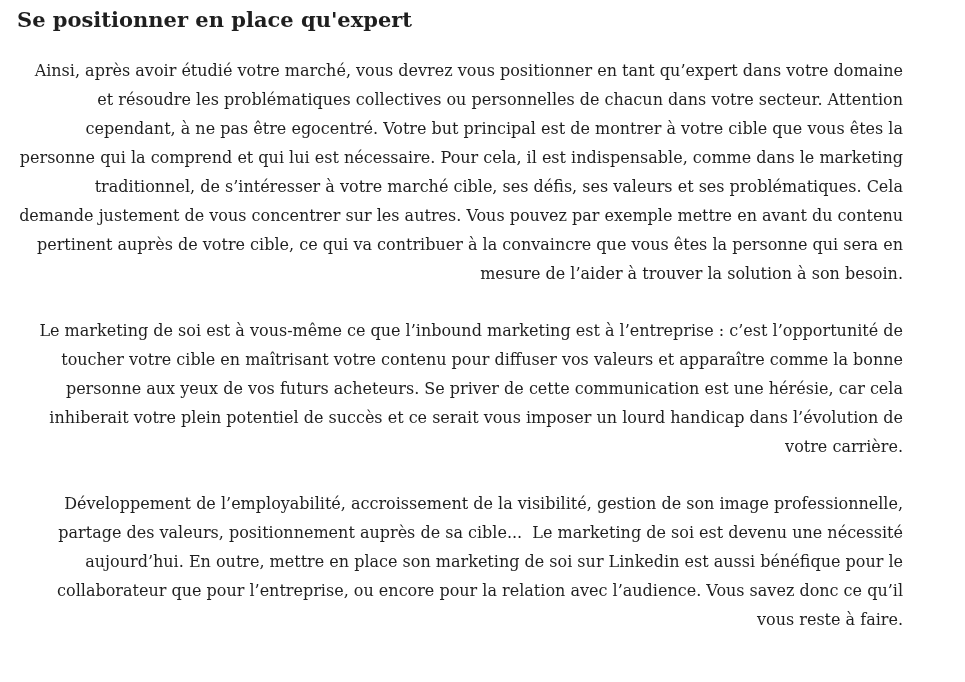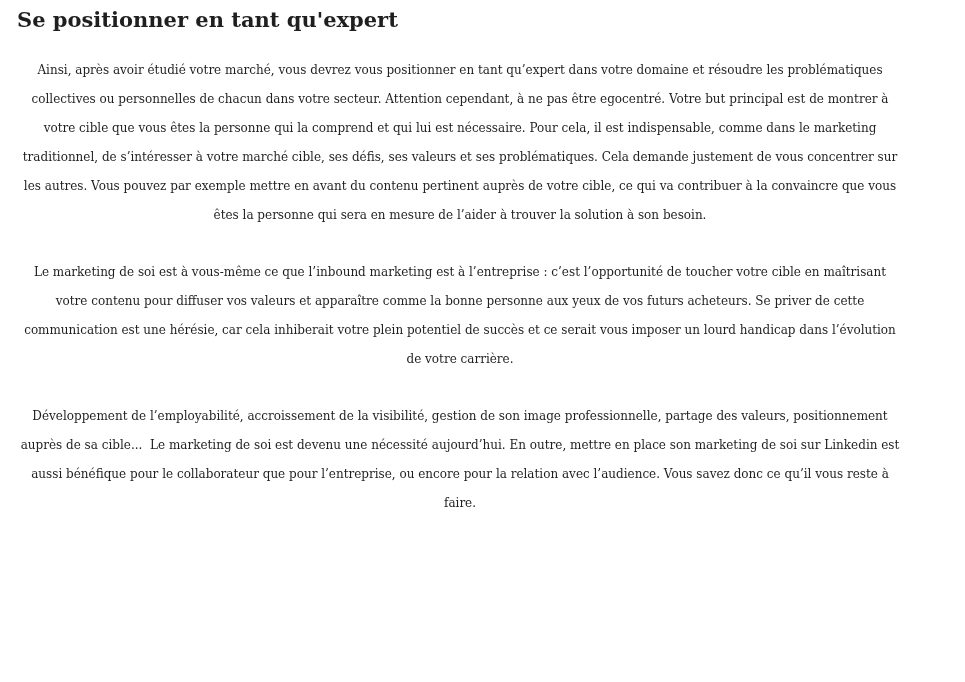--- a/index.html
+++ b/index.html
@@ -25,32 +25,32 @@
     padding: 6px 54px 0 17px;
   }
   .article-heading {
     font-size: 21px;
     line-height: 28px;
     font-weight: bold;
     margin: 0 0 22px 0;
     color: var(--text);
   }
   .article-paragraph {
-    font-size: 12px;
+    font-size: 16px;
     line-height: 29px;
     margin: 0 8px 28px 0;
     white-space: pre-wrap;       
     color: var(--text);
-    text-align: center;
+    text-align: right;
   }
 </style>
 </head>
 <body>
 
 <div class="page">
-  <h1 class="article-heading">Se positionner en tant qu'expert</h1>
+  <h1 class="article-heading">Se positionner en place qu'expert</h1>
 
   <p class="article-paragraph">Ainsi, après avoir étudié votre marché, vous devrez vous positionner en tant qu’expert dans votre domaine et résoudre les problématiques collectives ou personnelles de chacun dans votre secteur. Attention cependant, à ne pas être egocentré. Votre but principal est de montrer à votre cible que vous êtes la personne qui la comprend et qui lui est nécessaire. Pour cela, il est indispensable, comme dans le marketing traditionnel, de s’intéresser à votre marché cible, ses défis, ses valeurs et ses problématiques. Cela demande justement de vous concentrer sur les autres. Vous pouvez par exemple mettre en avant du contenu pertinent auprès de votre cible, ce qui va contribuer à la convaincre que vous êtes la personne qui sera en mesure de l’aider à trouver la solution à son besoin.</p>
 
   <p class="article-paragraph">Le marketing de soi est à vous-même ce que l’inbound marketing est à l’entreprise : c’est l’opportunité de toucher votre cible en maîtrisant votre contenu pour diffuser vos valeurs et apparaître comme la bonne personne aux yeux de vos futurs acheteurs. Se priver de cette communication est une hérésie, car cela inhiberait votre plein potentiel de succès et ce serait vous imposer un lourd handicap dans l’évolution de votre carrière.</p>
 
   <p class="article-paragraph">Développement de l’employabilité, accroissement de la visibilité, gestion de son image professionnelle, partage des valeurs, positionnement auprès de sa cible...  Le marketing de soi est devenu une nécessité aujourd’hui. En outre, mettre en place son marketing de soi sur Linkedin est aussi bénéfique pour le collaborateur que pour l’entreprise, ou encore pour la relation avec l’audience. Vous savez donc ce qu’il vous reste à faire.</p>
 </div>
 
 </body></html>

